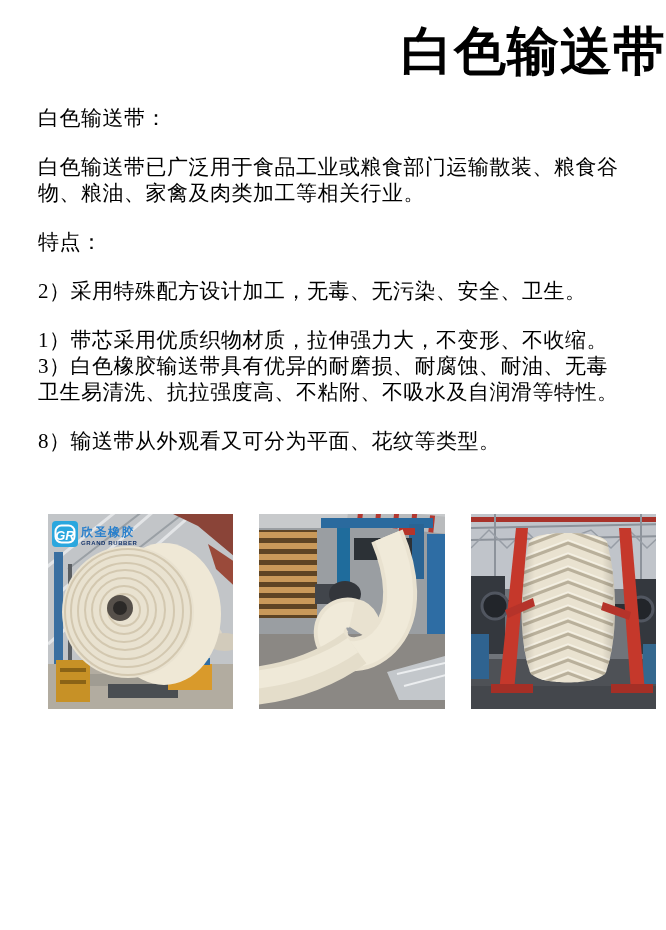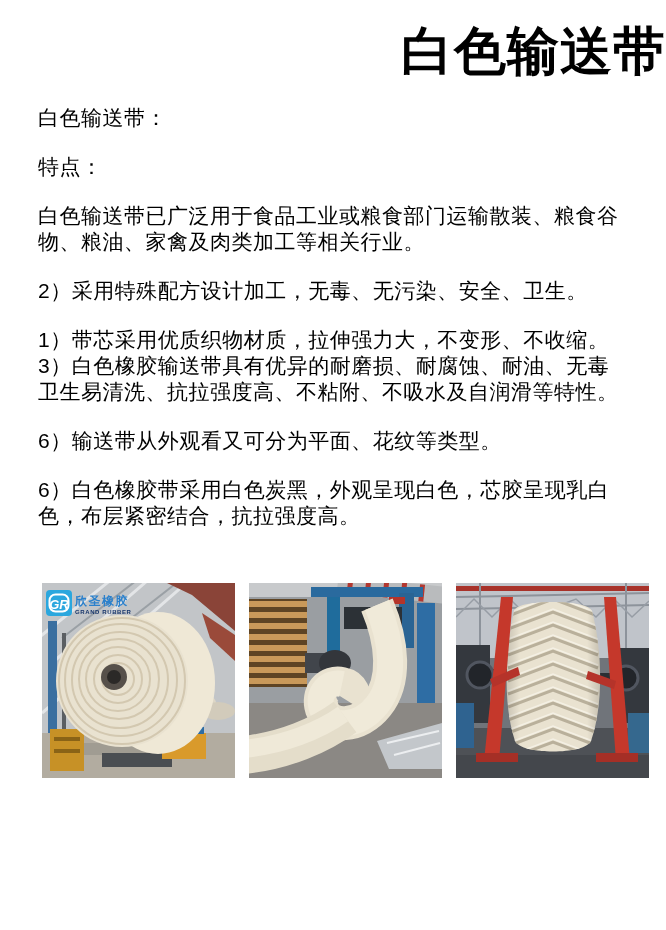--- a/index.html
+++ b/index.html
@@ -5,48 +5,47 @@
   html,body{margin:0;padding:0;}
   body{
     width:666px;height:930px;background:#ffffff;color:#000;
     font-family:"Liberation Sans","DejaVu Sans",sans-serif;
     overflow:hidden;position:relative;
   }
   h1{
     margin:20px 0 0;font-size:52px;line-height:62px;font-weight:700;
     text-align:right;letter-spacing:1px;
   }
-  .content{margin:4px 38px;}
+  .content{margin:4px 38px;font-family:Liberation Serif, serif;}
   .content p{
     font-size:21px;line-height:26px;margin:23px 0;
     white-space:pre-line;letter-spacing:0.5px;
   }
   .photos{
     margin:50px 0 0;padding-left:38px;
     display:flex;gap:6px;
   }
-  figure{margin:4px;width:193px;height:195px;overflow:hidden;}
+  figure{margin:10px;width:193px;height:195px;overflow:hidden;}
   figure svg{display:block;}
 </style>
 </head>
 <body>
 
 <main>
 
   <h1>白色输送带</h1>
 
   <section class="content">
     <p>白色输送带：</p>
+    <p>白色输送带已广泛用于食品工业或粮食部门运输散装、粮食谷物、粮油、家禽及肉类加工等相关行业。</p>
     <p>特点：</p>
-    <p>白色输送带已广泛用于食品工业或粮食部门运输散装、粮食谷物、粮油、家禽及肉类加工等相关行业。</p>
     <p>2）采用特殊配方设计加工，无毒、无污染、安全、卫生。</p>
     <p>1）带芯采用优质织物材质，拉伸强力大，不变形、不收缩。
 3）白色橡胶输送带具有优异的耐磨损、耐腐蚀、耐油、无毒卫生易清洗、抗拉强度高、不粘附、不吸水及自润滑等特性。</p>
-    <p>6）输送带从外观看又可分为平面、花纹等类型。</p>
-    <p>6）白色橡胶带采用白色炭黑，外观呈现白色，芯胶呈现乳白色，布层紧密结合，抗拉强度高。</p>
+    <p>8）输送带从外观看又可分为平面、花纹等类型。</p>
   </section>
 
   <div class="photos">
 
     <figure>
       <svg width="193" height="195" viewBox="0 0 193 195" xmlns="http://www.w3.org/2000/svg">
 
         <rect x="0" y="0" width="193" height="150" fill="#c2c5c8"></rect>
         <g stroke="#e3e5e7" stroke-width="3">
           <line x1="-10" y1="60" x2="90" y2="-20"></line>

